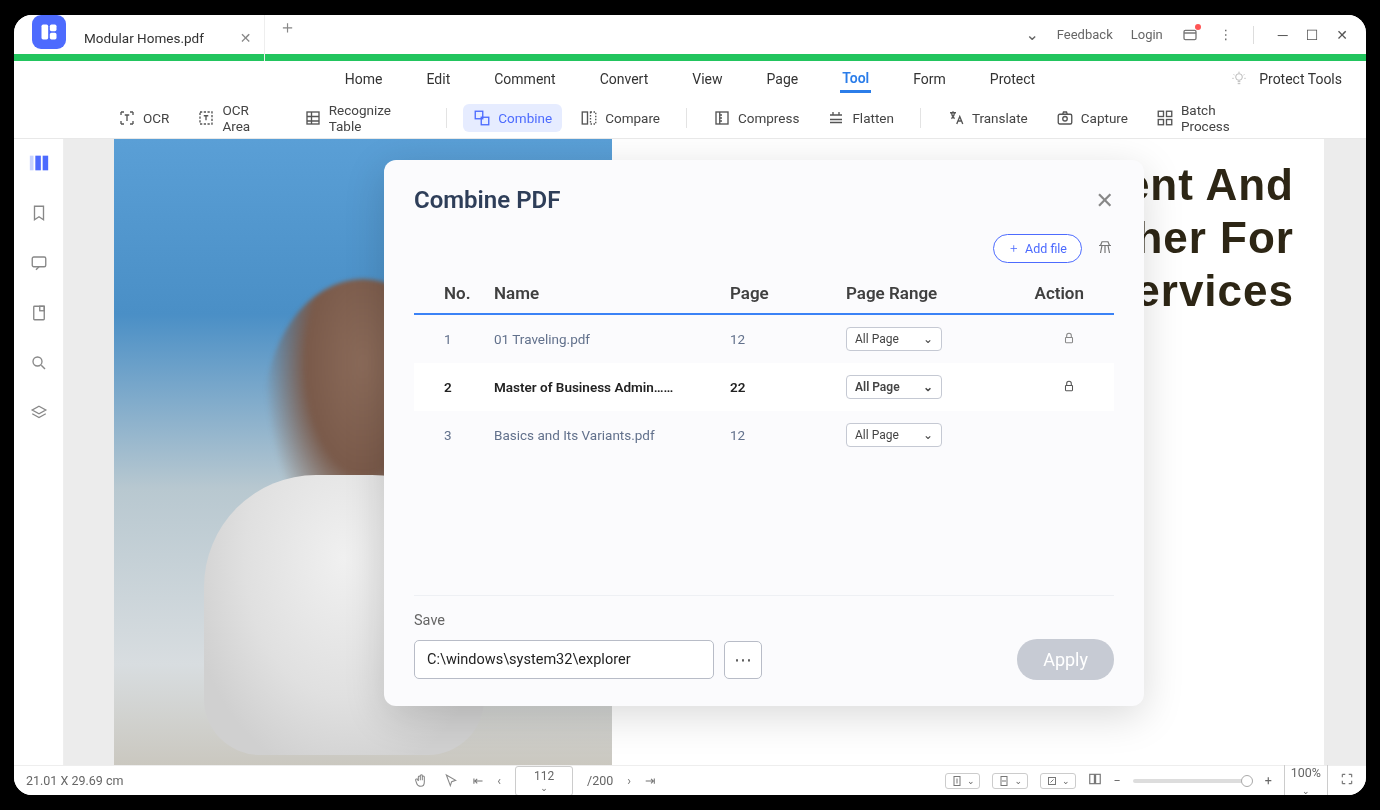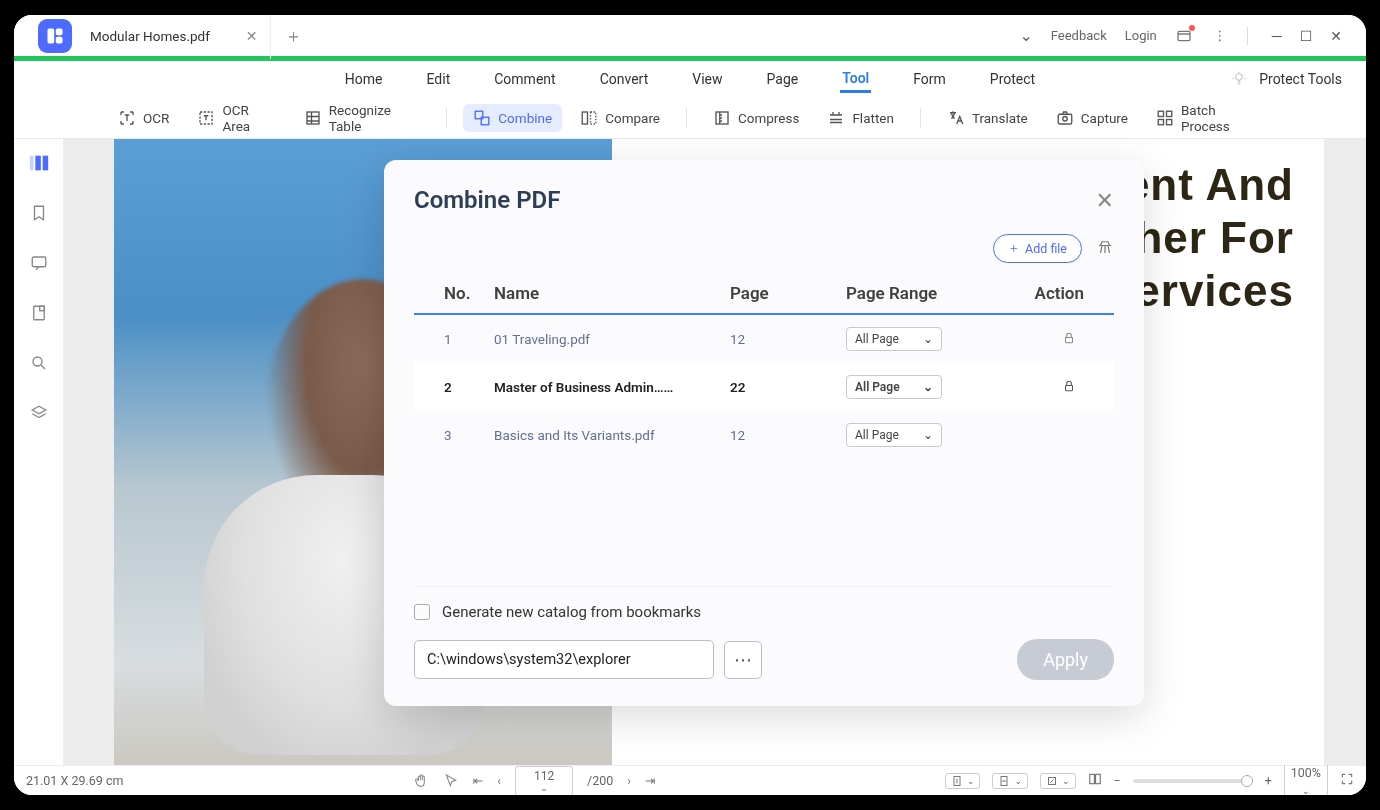--- a/index.html
+++ b/index.html
@@ -1,18 +1,18 @@
 <!DOCTYPE html>
 <html><head>
 <meta charset="utf-8">
 <style>
 * { margin: 0; padding: 0; box-sizing: border-box; font-family: -apple-system, BlinkMacSystemFont, "Segoe UI", Roboto, sans-serif; }
 body { background: #000; display: flex; justify-content: center; align-items: center; height: 810px; width: 1380px; }
 .window { width: 1352px; height: 780px; background: #fff; border-radius: 18px; overflow: hidden; position: relative; display: flex; flex-direction: column; box-shadow: 0 8px 30px rgba(0,0,0,0.4);}
-.titlebar { height: 46px; display: flex; align-items: center; padding: 0 18px; background: #fff; border-bottom: 5px solid #22c55e;}
+.titlebar { height: 46px; display: flex; padding: 0 12px; background: #fff; border-bottom: 7px solid #22c55e;}
 .app-logo { width: 34px; height: 34px; background: #4d6bfe; border-radius: 9px; margin: 0 6px; display:flex; align-items:center; justify-content:center; }
 .app-logo svg { width: 20px; height: 20px; }
 .tab { display: flex; align-items: center; padding: 0 12px; height: 46px; gap: 30px; border-right:1px solid #eee; font-size:13.5px; color:#333;}
 .tab-close { color:#888; font-size:14px; cursor:pointer;}
 .tab .tab-close { margin-left:6px;}
 .add-tab { margin-left: 14px; color:#888; font-size:18px; cursor:pointer;}
 .titlebar-spacer { flex:1; }
 .titlebar-right { display:flex; align-items:center; gap:18px; color:#666; font-size:13px; padding-right:6px;}
 .titlebar-right .chev { font-size:16px;}
 .titlebar-right .icon-btn { width:18px; height:18px; display:flex; align-items:center; justify-content:center; position:relative;}
@@ -360,24 +360,21 @@
             <div class="c-name">Basics and Its Variants.pdf</div>
             <div class="c-page">12</div>
             <div class="c-range"><span class="range-sel">
                   <span>All Page</span>
                   <span>⌄</span>
                 </span></div>
             <div class="c-action"></div>
           </div>
         </div>
         <div class="modal-divider"></div>
-        <div class="checkbox-row">
-          <span class="cb"></span>
-          <span>Generate new catalog from bookmarks</span>
-        </div>
+        <div class="save-label">Save</div>
         <div class="save-row">
           <div class="save-input">C:\windows\system32\explorer</div>
           <div class="browse-btn">⋯</div>
           <div class="save-spacer"></div>
           <button class="apply-btn">Apply</button>
         </div>
       </div>
     </div>
   </div>
 

